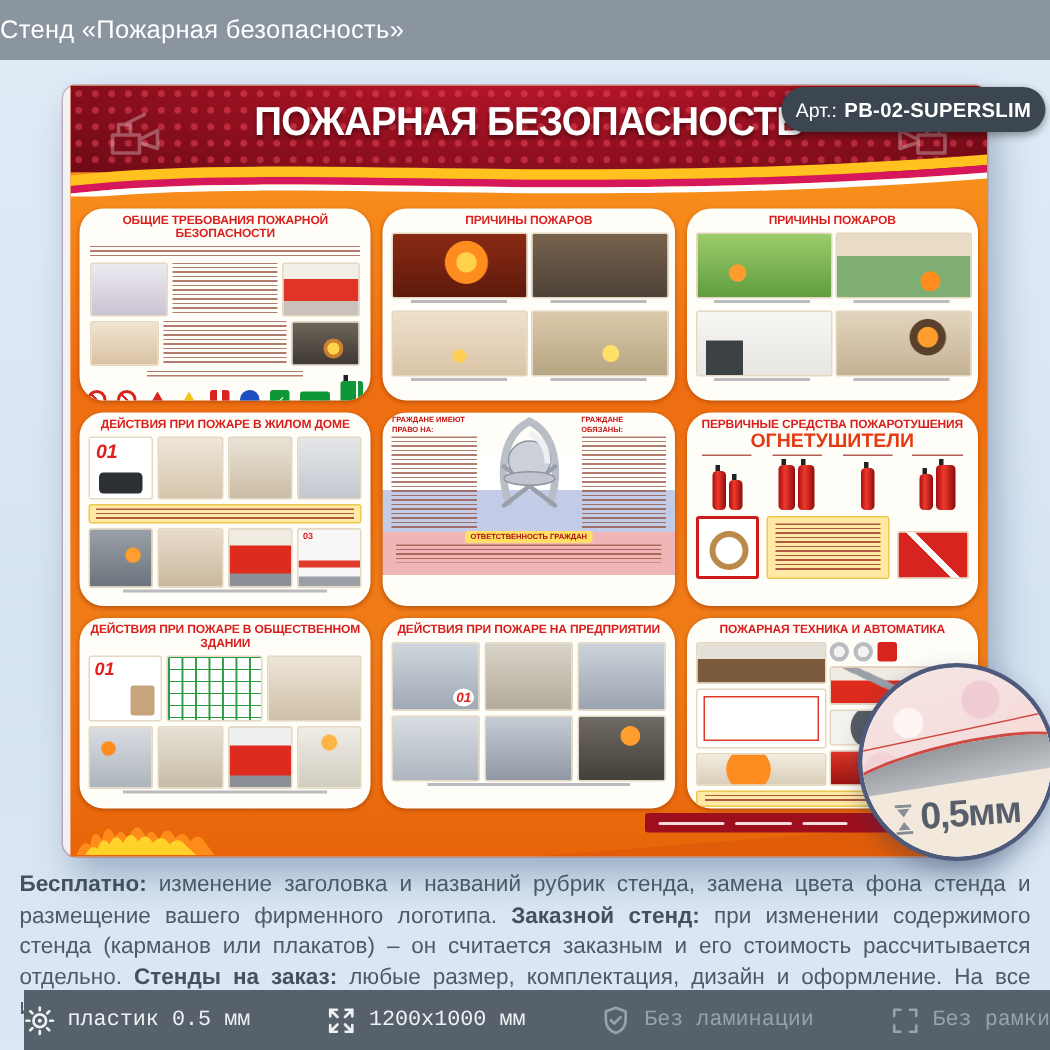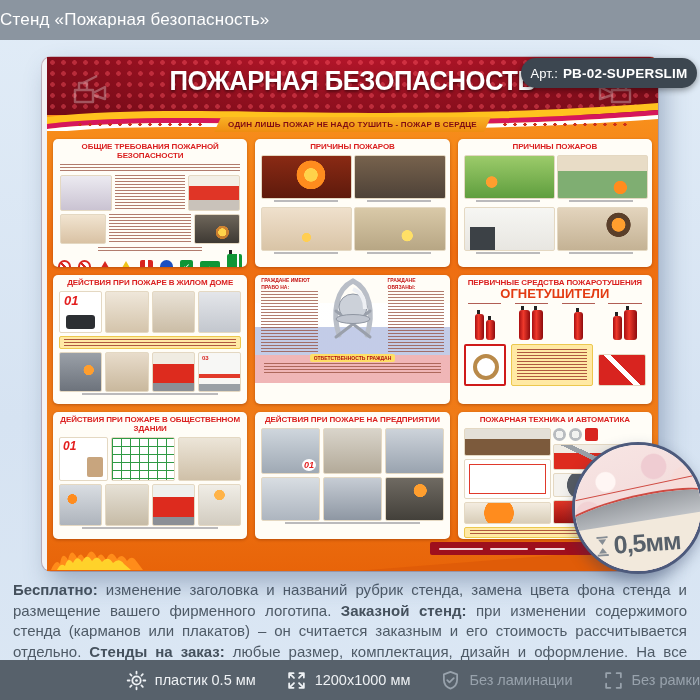--- a/index.html
+++ b/index.html
@@ -40,21 +40,21 @@
   .ribbon-row{position:absolute;top:60px;left:0;right:0;display:flex;align-items:center;
               justify-content:center;gap:10px;z-index:2;}
   .dotrow{width:128px;height:9px;background-image:radial-gradient(#cf2f1a 1.5px,transparent 1.9px);
           background-size:10px 9px;background-position:center;}
   .ribbon{background:linear-gradient(180deg,#f9b224,#ef8d12);color:#7f0b13;font-size:8px;
           font-weight:700;padding:3px 14px;letter-spacing:.2px;white-space:nowrap;
           clip-path:polygon(7px 0,100% 0,calc(100% - 7px) 100%,0 100%);}
 
   .grid{position:absolute;top:82px;left:6px;right:6px;display:grid;z-index:2;
         grid-template-columns:repeat(3,1fr);grid-template-rows:128px 129px 127px;gap:8px;}
-  .panel{background:#fffdf7;border-radius:5px;padding:2px 3px;overflow:hidden;position:relative;
+  .panel{background:#fffdf7;border-radius:16px;padding:2px 3px;overflow:hidden;position:relative;
          box-shadow:0 1px 3px rgba(120,40,0,.45);}
   .p-title{font-size:8px;line-height:1.1;font-weight:700;color:#da1f1f;text-align:center;
            margin:2px 2px 3px;letter-spacing:-.1px;}
   .p-sub{font-size:13px;font-weight:700;color:#e33b12;text-align:center;margin:-2px 0 2px;}
   .row{display:flex;align-items:stretch;}
   .il{border:1px solid #e4d8c2;border-radius:2px;position:relative;flex:none;overflow:hidden;}
   .tx{background-image:repeating-linear-gradient(180deg,rgba(148,74,56,.72) 0 1px,transparent 1px 3px);}
   .txy{background-image:repeating-linear-gradient(180deg,rgba(150,40,30,.75) 0 1px,transparent 1px 3px);}
   .cap{height:2px;background:rgba(120,120,130,.5);margin:1px auto;width:72%;}
   .signs{display:flex;justify-content:space-between;align-items:center;margin:3px 2px 0;}
@@ -108,22 +108,22 @@
   .dim{position:absolute;left:0;right:0;bottom:13px;display:flex;align-items:center;
        justify-content:center;gap:5px;transform:rotate(-4deg);}
   .dim b{font-size:25px;color:#57606a;letter-spacing:-1px;}
 
   
   .desc{position:absolute;left:13px;right:13px;top:580px;margin:0;font-size:15px;
         line-height:20.5px;color:#4e5a66;text-align:justify;}
   .desc b{color:#45515d;}
 
   
-  .fbar{position:absolute;left:0;right:0;bottom:0;height:40px;background:#57616b;
-        display:flex;align-items:center;justify-content:flex-end;gap:30px;}
+  .fbar{position:absolute;left:16px;right:0;bottom:0;height:40px;background:#57616b;
+        display:flex;align-items:center;justify-content:space-between;gap:30px;font-family:Liberation Mono, monospace;}
   .fitem{display:flex;align-items:center;gap:8px;font-size:14.5px;color:#eef1f4;}
   .fitem.muted{color:#98a2ac;}
   .fitem svg{display:block;}
 </style>
 </head>
 <body>
 
 <div class="page">
 
   <div class="topbar">
@@ -154,25 +154,20 @@
       </div>
 
       <div class="p-body"></div>
 
       <svg class="waves" viewBox="0 0 612 32" preserveAspectRatio="none">
         <path d="M0,18 C140,2 330,26 612,4 L612,11 C330,33 140,9 0,25 Z" fill="#ffc21e"></path>
         <path d="M0,25 C140,9 330,33 612,11 L612,16 C330,38 140,14 0,30 Z" fill="#d6175b"></path>
         <path d="M0,30 C140,14 330,38 612,16 L612,20 C330,42 140,18 0,34 Z" fill="#ffffff"></path>
       </svg>
 
-      <div class="ribbon-row">
-        <div class="dotrow"></div>
-        <div class="ribbon">ОДИН ЛИШЬ ПОЖАР НЕ НАДО ТУШИТЬ - ПОЖАР В СЕРДЦЕ</div>
-        <div class="dotrow"></div>
-      </div>
 
       <div class="grid">
 
         <div class="panel">
           <div class="p-title">ОБЩИЕ ТРЕБОВАНИЯ ПОЖАРНОЙ БЕЗОПАСНОСТИ</div>
           <div class="tx" style="height:8px;margin:0 4px"></div>
           <div class="row" style="gap:3px;margin:3px 4px 0">
             <div class="il" style="width:50px;height:34px;background:linear-gradient(180deg,#eceaf1,#cac3d2)"></div>
             <div class="tx" style="flex:1;height:34px"></div>
             <div class="il" style="width:50px;height:34px;background:linear-gradient(180deg,#f3efe6 0 30%,#e03526 30% 72%,#c9c2ba 72%)"></div>

